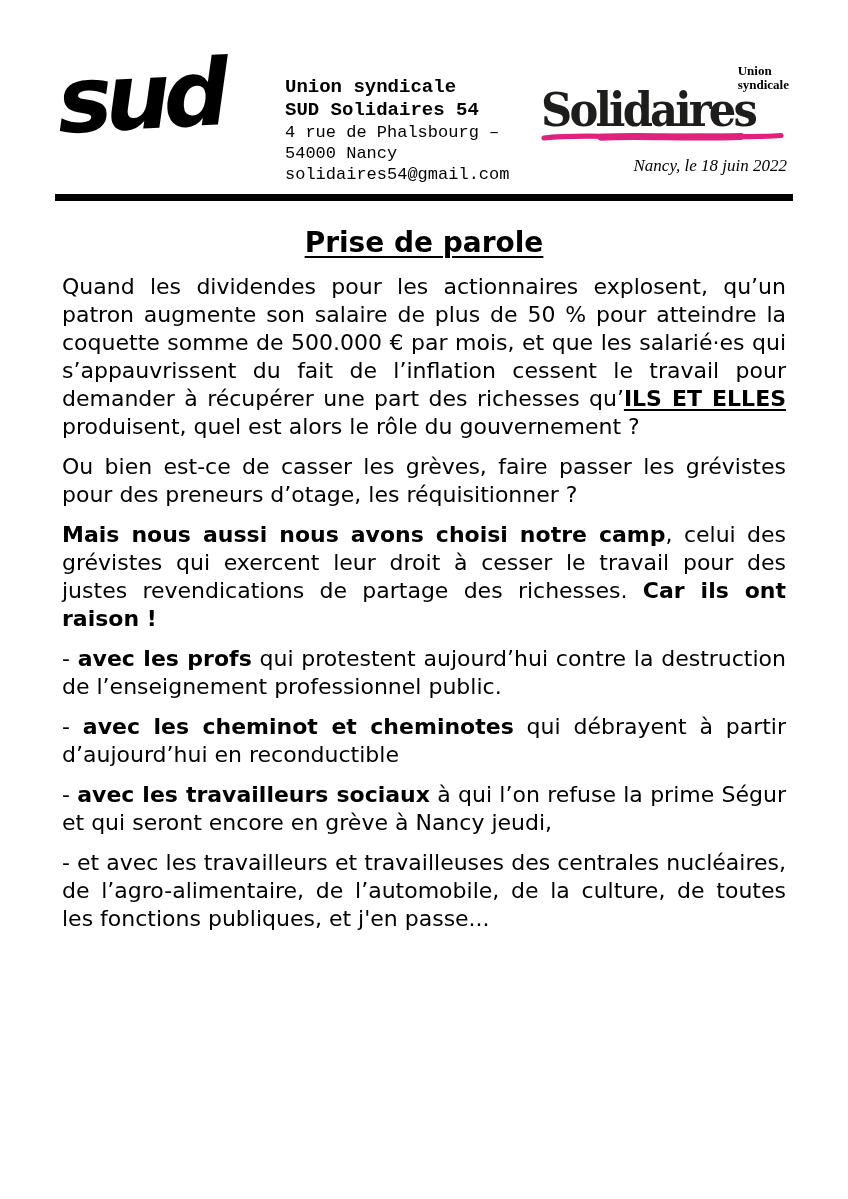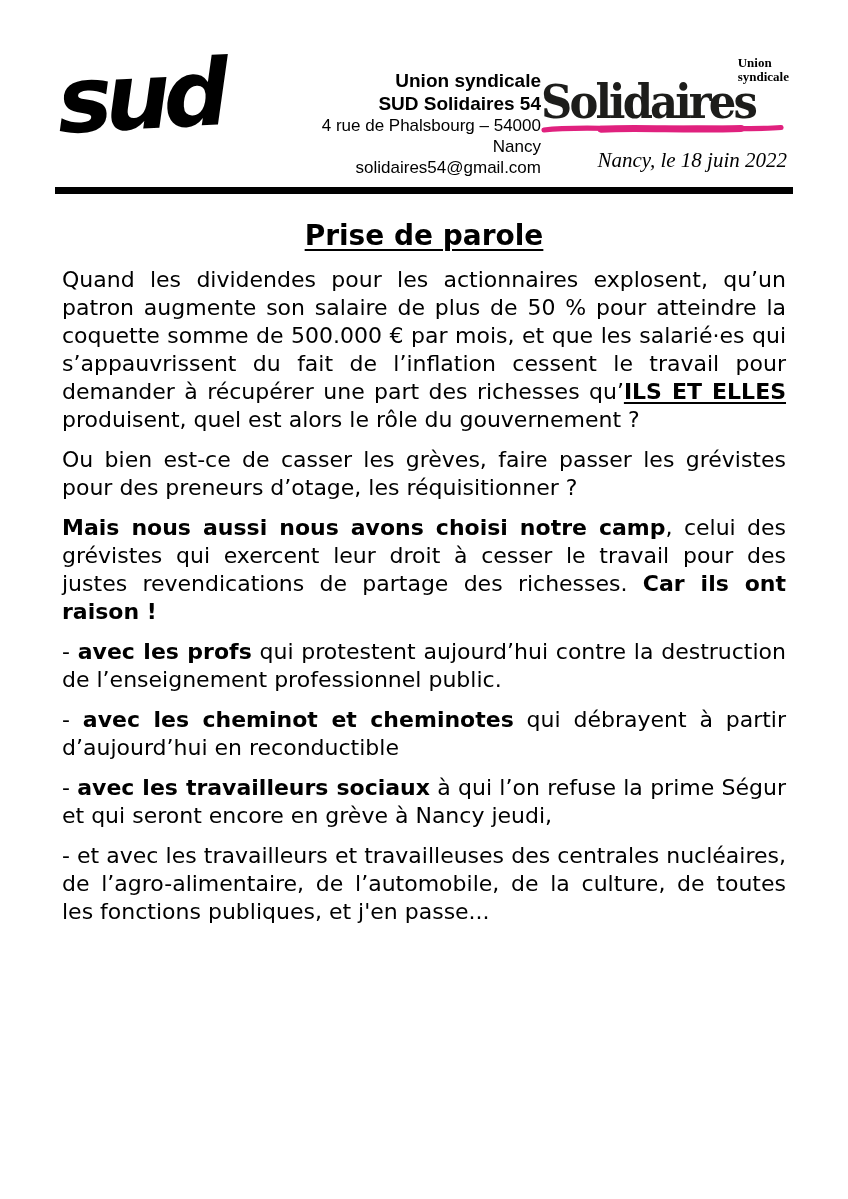--- a/index.html
+++ b/index.html
@@ -29,31 +29,31 @@
     font-size: 92px;
     line-height: 0.95;
     letter-spacing: -7px;
     transform: rotate(-3deg);
     transform-origin: left top;
     margin-top: 2px;
     user-select: none;
   }
   .org {
     flex: 1 1 auto;
-    text-align: right;
-    font-family: Liberation Sans, sans-serif;
+    text-align: left;
+    font-family: Liberation Mono, monospace;
     font-size: 17px;
     line-height: 21px;
-    margin-top: 13px;
+    margin-top: 20px;
   }
   .org .org-name { font-weight: bold; font-size: 19px; line-height: 23px; }
   .soli {
     position: relative;
     flex: 0 0 252px;
-    margin-top: 0;
+    margin-top: 8px;
   }
   .soli-tag {
     position: absolute;
     top: 0;
     right: 4px;
     font-family: "Liberation Serif", serif;
     font-weight: bold;
     font-size: 13px;
     line-height: 14px;
     text-align: left;
@@ -69,21 +69,21 @@
     transform-origin: left center;
     white-space: nowrap;
     color: #1d1d1b;
   }
   .soli-underline { display: block; margin-top: -4px; }
   .dateline {
     margin-top: 12px;
     text-align: right;
     font-family: "Liberation Serif", serif;
     font-style: italic;
-    font-size: 21px;
+    font-size: 17px;
     padding-right: 6px;
   }
 
   .rule {
     height: 7px;
     background: #000000;
     margin: 9px 55px 0 55px;
   }
 
   

